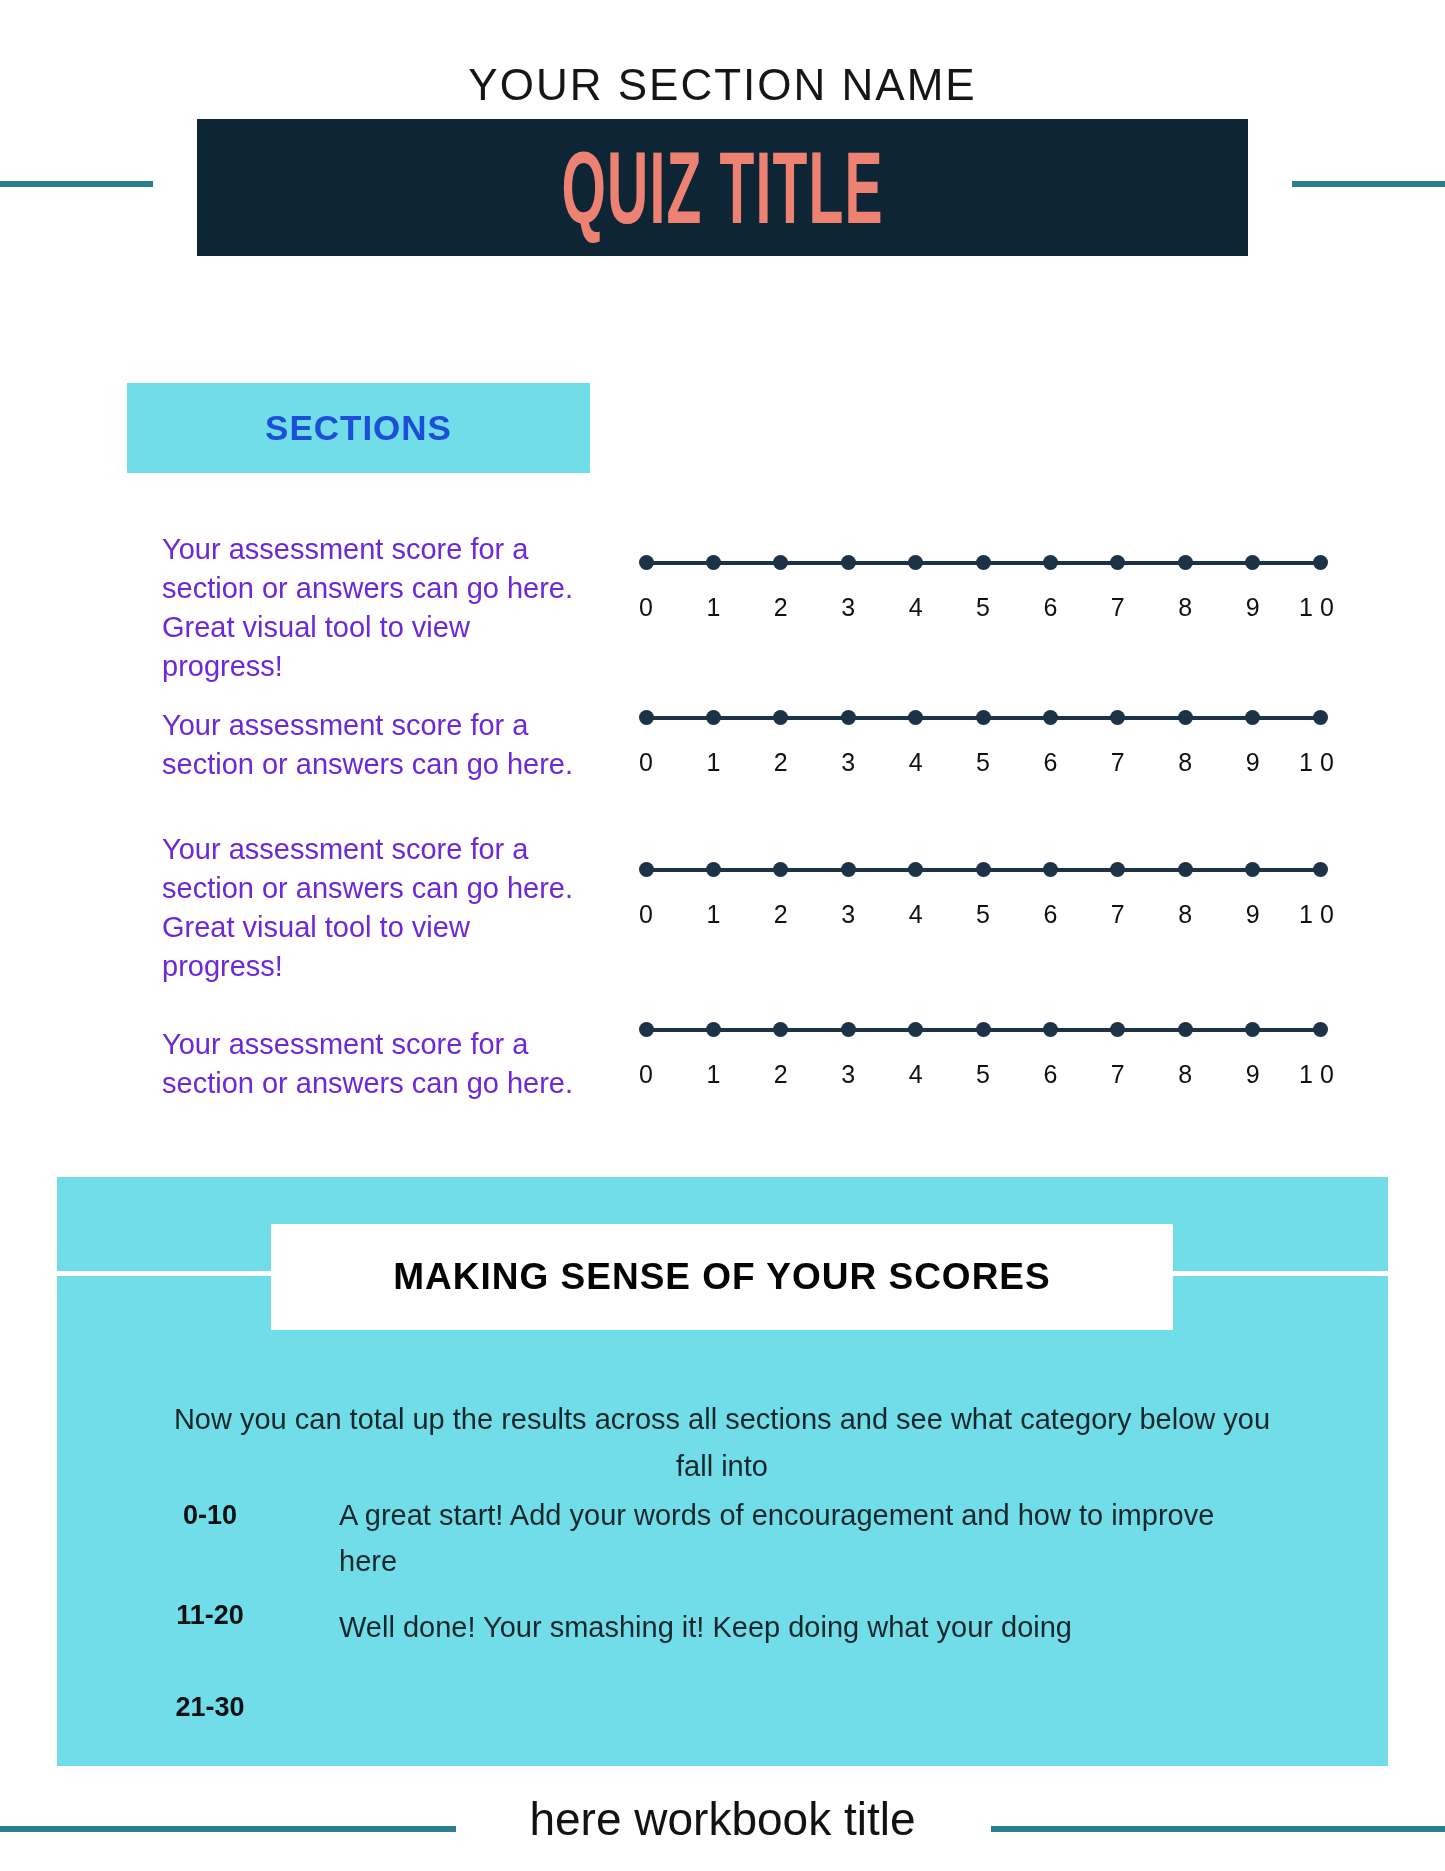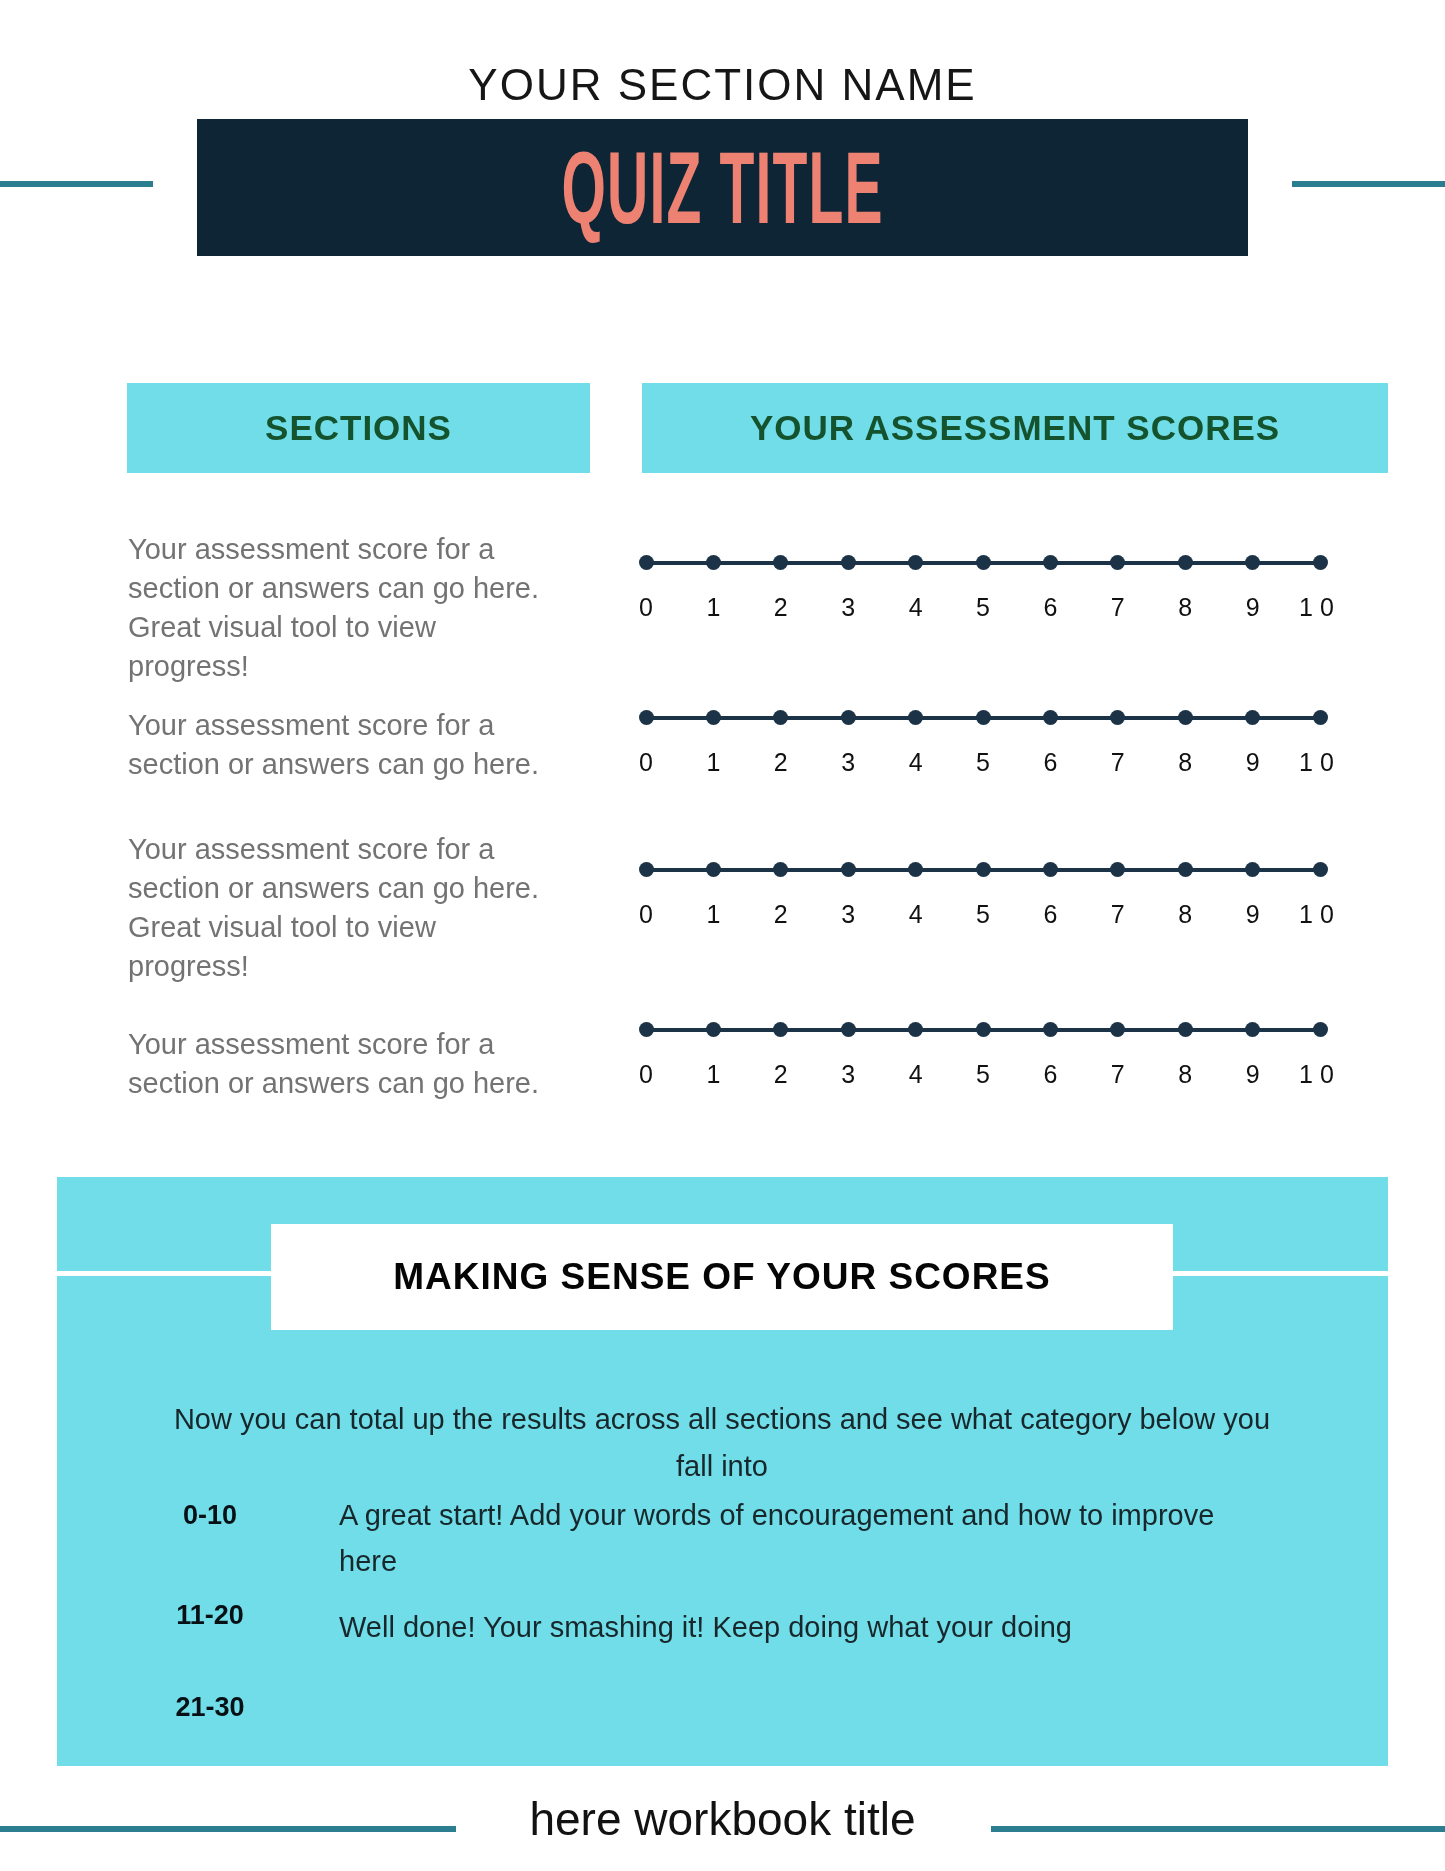--- a/index.html
+++ b/index.html
@@ -28,27 +28,27 @@
   .quiz-title{
     color:var(--coral);font-size:102px;font-weight:700;letter-spacing:2px;
     transform:scaleX(0.56);transform-origin:center;white-space:nowrap;line-height:1;
   }
   .rule{background:var(--teal);height:6px;}
   .rule-top-left{left:0;top:181px;width:153px;}
   .rule-top-right{left:1292px;top:181px;width:153px;}
   
   .col-header{
     background:var(--cyan);height:90px;display:flex;align-items:center;justify-content:center;
-    font-weight:700;font-size:35px;letter-spacing:1px;color:#14532d;
+    font-weight:700;font-size:35px;letter-spacing:1px;color:#1d4ed8;
   }
   .sections-header{left:127px;top:383px;width:463px;}
   .scores-header{left:642px;top:383px;width:746px;}
   
   .row-text{
-    left:128px;width:420px;font-size:29px;line-height:39px;color:#737373;
+    left:162px;width:420px;font-size:29px;line-height:39px;color:#6d28d9;
   }
   .row-text-1{top:530px;}
   .row-text-2{top:706px;}
   .row-text-3{top:830px;}
   .row-text-4{top:1025px;}
   
   .scale{left:638px;width:690px;height:70px;position:absolute;}
   .scale-1{top:555px;}
   .scale-2{top:710px;}
   .scale-3{top:862px;}
@@ -102,21 +102,20 @@
   <div class="abs section-name">YOUR SECTION NAME</div>
 
   <div class="abs rule rule-top-left"></div>
   <div class="abs rule rule-top-right"></div>
 
   <div class="abs banner">
     <span class="quiz-title">QUIZ TITLE</span>
   </div>
 
   <div class="abs col-header sections-header">SECTIONS</div>
-  <div class="abs col-header scores-header">YOUR ASSESSMENT SCORES</div>
 
   <div class="abs row-text row-text-1">Your assessment score for a section or answers can go here. Great visual tool to view progress!</div>
   <div class="abs row-text row-text-2">Your assessment score for a section or answers can go here.</div>
   <div class="abs row-text row-text-3">Your assessment score for a section or answers can go here. Great visual tool to view progress!</div>
   <div class="abs row-text row-text-4">Your assessment score for a section or answers can go here.</div>
 
   <div class="scale scale-1">
     <div class="scale-line"></div>
   <div class="dot" style="left: 0.5px;"></div>
       <div class="scale-label" style="left: -14px;">0</div>

